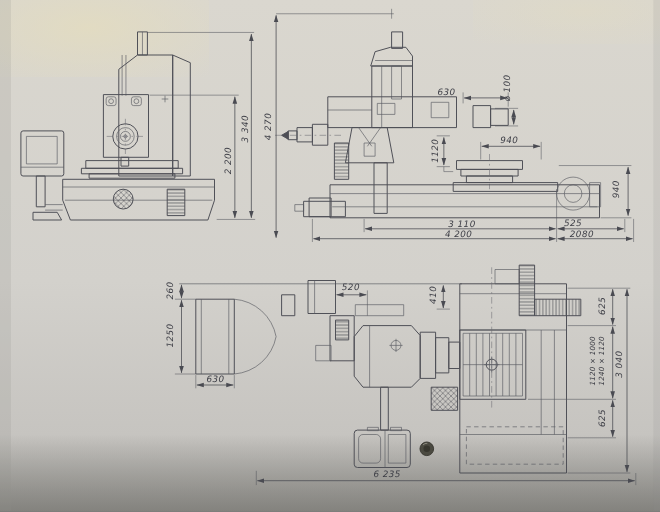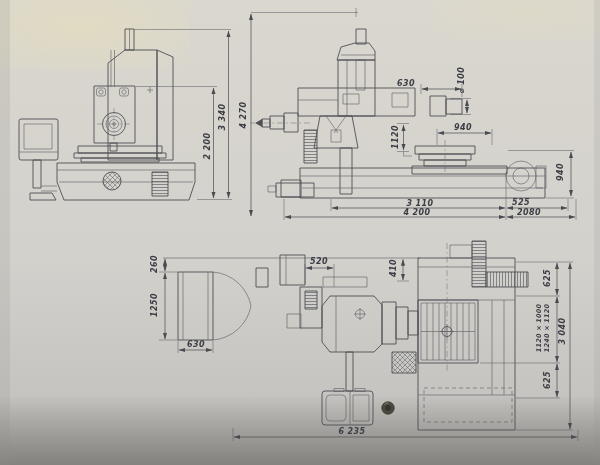--- a/index.html
+++ b/index.html
@@ -1,17 +1,17 @@
 <!DOCTYPE html>
 <html><head>
 <meta charset="utf-8">
 <style>
   html,body{margin:0;padding:0;background:#777;}
   .stage{position:relative;width:600px;height:465px;overflow:hidden;
-         font-family:"DejaVu Sans",sans-serif;font-weight:bold;}
+         font-family:"DejaVu Sans",sans-serif;}
   svg{position:absolute;left:0;top:0;display:block;}
   .m   {fill:none;stroke:#4e4f56;stroke-width:.9;stroke-linejoin:round;}
   .m2  {fill:none;stroke:#5a5b62;stroke-width:.6;stroke-linejoin:round;}
   .ext {fill:none;stroke:#55565e;stroke-width:.5;}
   .dim {fill:none;stroke:#4a4b52;stroke-width:.7;}
   .cl  {fill:none;stroke:#6a6b72;stroke-width:.5;stroke-dasharray:6 3 1.5 3;}
   .dsh {fill:none;stroke:#5a5b62;stroke-width:.6;stroke-dasharray:4 3;}
   .dimtext{font-family:"DejaVu Sans",sans-serif;font-style:italic;font-size:8px;
            fill:#3c3d45;letter-spacing:.4px;}
   .dimtext.sm{font-size:6.5px;letter-spacing:.2px;}

